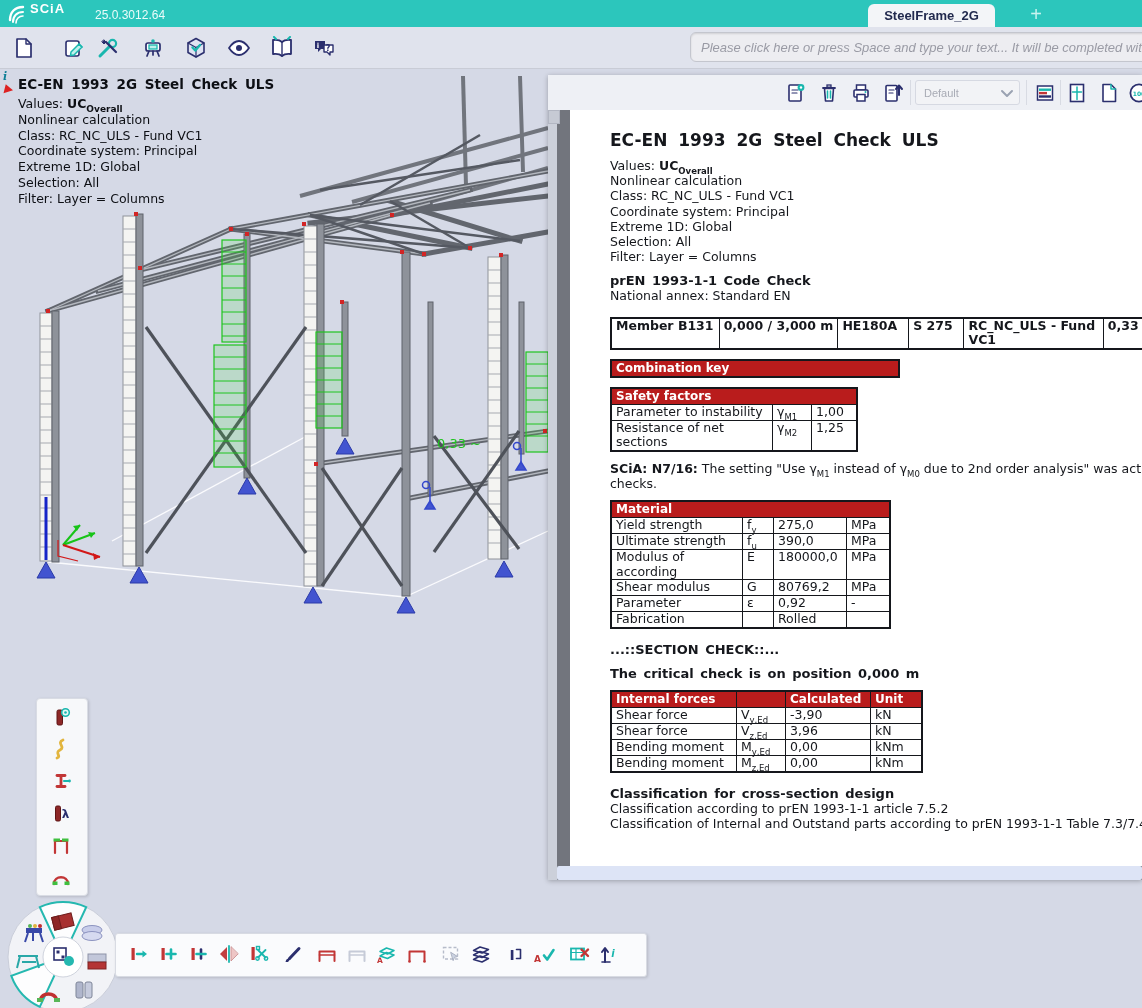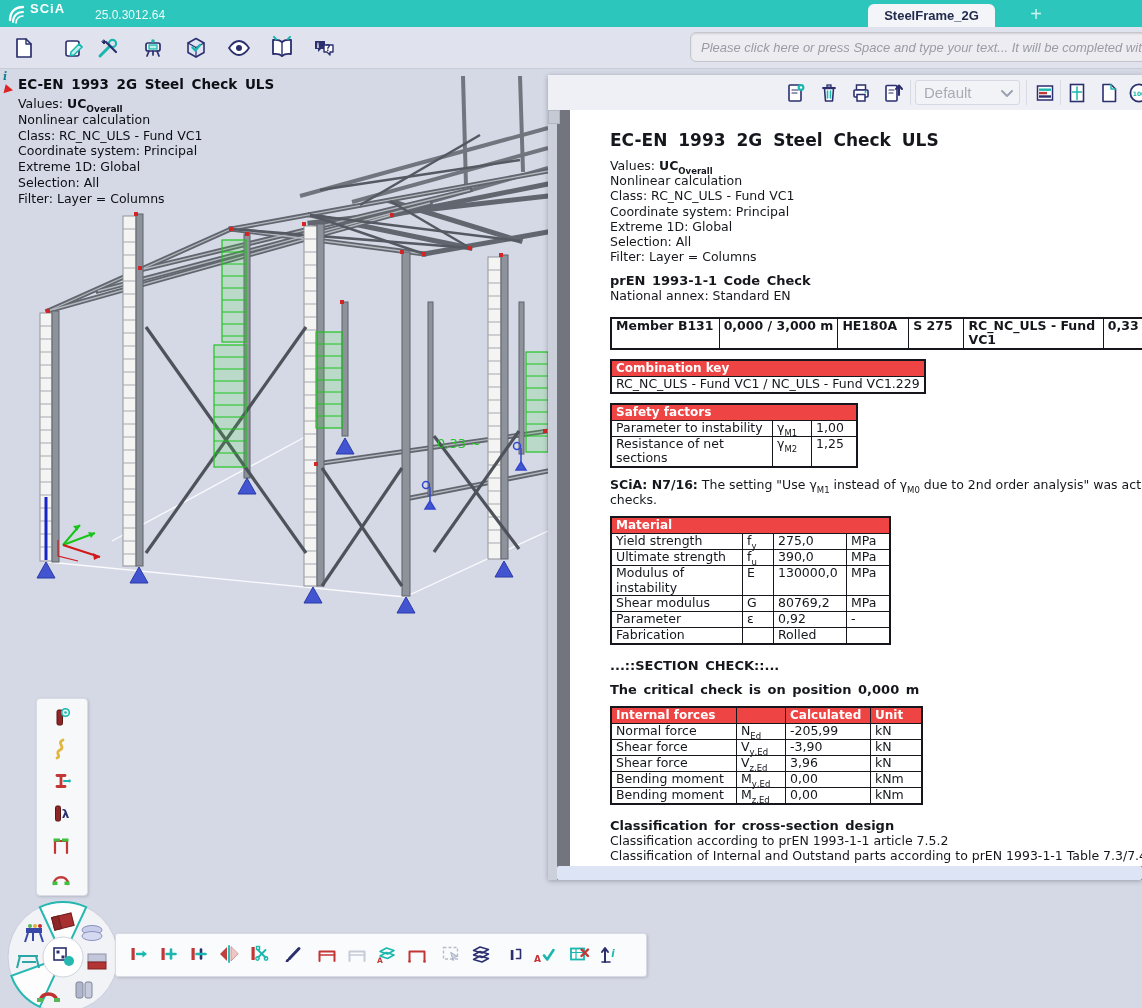--- a/index.html
+++ b/index.html
@@ -36,36 +36,36 @@
   
   .panel{position:absolute;left:548px;top:75px;width:594px;height:805px;box-shadow:0 1px 5px rgba(0,0,0,.28);}
   .phead{position:absolute;left:0;top:0;width:594px;height:35px;background:#eef0f5;border-bottom:1px solid #d5d8e0;}
   .plabel{position:absolute;left:0;top:0;width:197px;height:34px;background:#fbfcfe;border-right:1px solid #dde0e8;
           display:flex;align-items:center;padding-left:47px;box-sizing:border-box;
           font-weight:bold;font-size:12.5px;letter-spacing:.5px;color:#2b3866;}
   .pic{position:absolute;top:5px;width:26px;height:26px;display:flex;align-items:center;justify-content:center;cursor:pointer;}
   .psep{position:absolute;top:5px;width:1px;height:25px;background:#d8dbe3;}
   .pdrop{position:absolute;left:367px;top:5px;width:105px;height:25px;background:#f2f3f6;border:1px solid #d6d9e2;
          border-radius:3px;box-sizing:border-box;display:flex;align-items:center;cursor:pointer;}
-  .pdrop .dtxt{flex:1;padding-left:8px;font-size:15px;color:#a8abb5;}
+  .pdrop .dtxt{flex:1;padding-left:8px;font-size:11px;color:#a8abb5;}
   .pbody{position:absolute;left:0;top:35px;width:594px;height:770px;background:#72757d;}
   .pgutter{position:absolute;left:0;top:0;width:9px;height:770px;background:#ccd0da;}
   .pcorner{position:absolute;left:0;top:0;width:12px;height:14px;background:#c6cad4;border:1px solid #b2b6c2;box-sizing:border-box;}
   .page{position:absolute;left:22px;top:0;width:572px;height:756px;background:#fff;overflow:hidden;
         font-family:"DejaVu Sans",sans-serif;color:#15171c;}
   .hscroll{position:absolute;left:9px;top:756px;width:585px;height:14px;background:#dde4f6;border-radius:2px;}
   .pcontent{margin:20px 0 0 40px;width:560px;}
   .rh1{font-weight:bold;font-size:17px;word-spacing:5px;margin-bottom:8px;}
   .rln{font-size:12.5px;line-height:15.2px;}
   .rh2{font-weight:bold;font-size:13px;word-spacing:2px;margin-top:9px;}
   .rh2b{font-weight:bold;font-size:13px;word-spacing:2px;margin-top:13px;}
   sub{font-size:8.5px;line-height:0;}
   .rtbl{border-collapse:collapse;font:12.5px "DejaVu Sans",sans-serif;color:#15171c;margin-top:9px;border:2px solid #15171c;}
   .rtbl td,.rtbl th{border:1px solid #15171c;padding:0 4px;height:15px;line-height:14.5px;vertical-align:top;text-align:left;}
-  .gh{background:#ef4444;color:#fff;font-weight:bold;font-size:12px;}
+  .gh{background:#b91c1c;color:#fff;font-weight:bold;font-size:12px;}
   .num{text-align:right;}
   .ctr{text-align:center;}
   .bold td{font-weight:bold;}
   .nowrap{white-space:nowrap;}
   .note{margin-top:9px;font-size:12.5px;line-height:15.2px;width:600px;white-space:nowrap;}
   
   .ltool{position:absolute;left:36px;top:698px;width:50px;height:196px;background:#f7f8fa;
          border:1px solid #d9dce4;border-radius:4px;box-shadow:1px 1px 3px rgba(0,0,0,.15);}
   .lbtn{position:absolute;left:11px;width:26px;height:26px;cursor:pointer;}
   
@@ -428,23 +428,20 @@
               <td style="width:57px">0,33 -</td>
             </tr>
           </tbody>
             </table>
 
           <table class="rtbl">
             <tbody>
                 <tr>
                   <td class="gh" style="width:278px">Combination key</td>
                 </tr>
-            <tr>
-                  <td class="nowrap">RC_NC_ULS - Fund VC1 / NC_ULS - Fund VC1.229</td>
-                </tr>
           </tbody>
             </table>
 
           <table class="rtbl">
             <tbody>
                 <tr>
                   <td class="gh" colspan="3">Safety factors</td>
                 </tr>
             <tr>
               <td style="width:152px">Parameter to instability</td>
@@ -475,23 +472,23 @@
               <td style="width:64px" class="num">275,0</td>
               <td style="width:34px">MPa</td>
             </tr>
             <tr>
               <td>Ultimate strength</td>
               <td><span>f</span><sub>u</sub></td>
               <td class="num">390,0</td>
               <td>MPa</td>
             </tr>
             <tr>
-              <td>Modulus of instability</td>
+              <td>Modulus of according</td>
               <td><span>E</span></td>
-              <td class="num">130000,0</td>
+              <td class="num">180000,0</td>
               <td>MPa</td>
             </tr>
             <tr>
               <td>Shear modulus</td>
               <td><span>G</span></td>
               <td class="num">80769,2</td>
               <td>MPa</td>
             </tr>
             <tr>
               <td>Parameter</td>
@@ -511,26 +508,20 @@
           <div class="rh2b">...::SECTION CHECK::...</div>
           <div class="rh2">The critical check is on position 0,000 m</div>
 
           <table class="rtbl">
             <tbody>
                 <tr>
               <td class="gh" style="width:116px">Internal forces</td>
               <td class="gh" style="width:40px"></td>
               <td class="gh ctr" style="width:76px">Calculated</td>
               <td class="gh" style="width:42px">Unit</td>
-            </tr>
-            <tr>
-              <td>Normal force</td>
-              <td><span>N</span><sub>Ed</sub></td>
-              <td class="num">-205,99</td>
-              <td>kN</td>
             </tr>
             <tr>
               <td>Shear force</td>
               <td><span>V</span><sub>y,Ed</sub></td>
               <td class="num">-3,90</td>
               <td>kN</td>
             </tr>
             <tr>
               <td>Shear force</td>
               <td><span>V</span><sub>z,Ed</sub></td>

